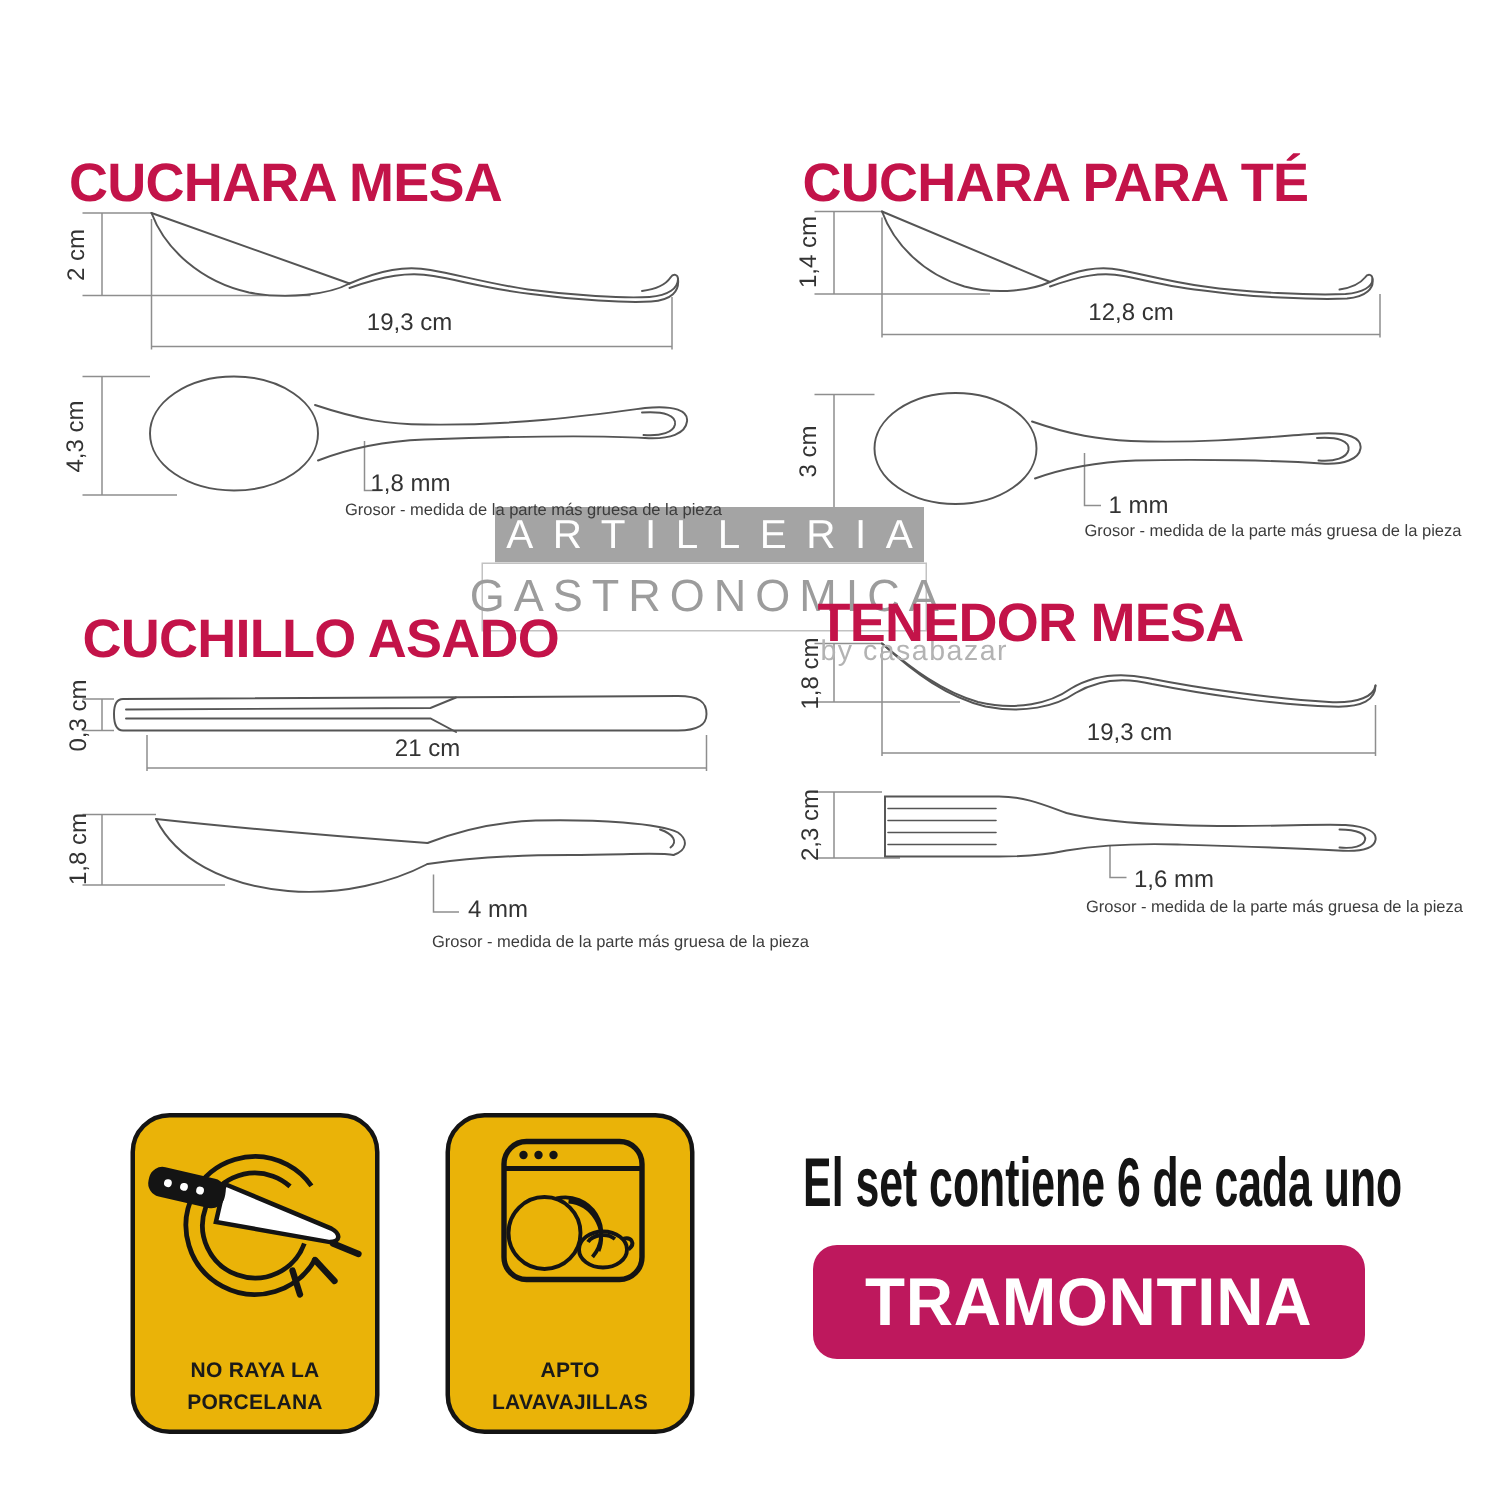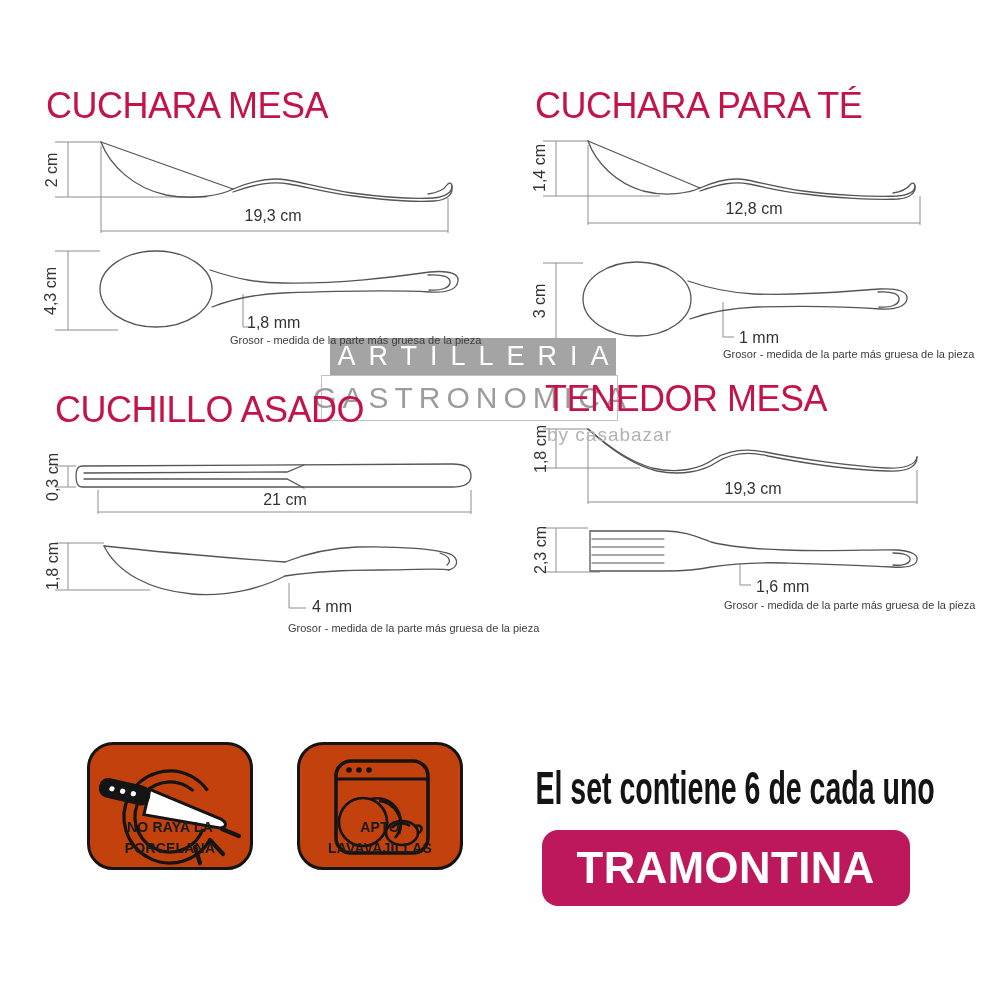--- a/index.html
+++ b/index.html
@@ -3,22 +3,22 @@
 <meta charset="utf-8">
 <style>
   * { margin:0; padding:0; box-sizing:border-box; }
   html,body { background:#fff; }
   .canvas {
     position:relative; width:1000px; height:1000px; background:#ffffff;
     font-family:"Liberation Sans", sans-serif; overflow:hidden;
   }
   svg.draw { position:absolute; left:0; top:0; z-index:1; }
   .title {
-    position:absolute; z-index:8; color:#c31349; font-weight:normal;
-    font-size:36px; letter-spacing:-0.5px; white-space:nowrap; line-height:1;
+    position:absolute; z-index:8; color:#c31349; font-weight:bold;
+    font-size:36px; letter-spacing:-0.5px; white-space:nowrap; line-height:1;margin-top:16px;
   }
   .vlab {
     position:absolute; z-index:6; font-size:16px; color:#333;
     transform:translate(-50%,-50%) rotate(-90deg); white-space:nowrap;
   }
   .hlab {
     position:absolute; z-index:6; font-size:16px; color:#333;
     transform:translate(-50%,-50%); white-space:nowrap;
   }
   .thick { position:absolute; z-index:6; font-size:16px; color:#333; white-space:nowrap; }
@@ -31,22 +31,22 @@
   .wm2 {
     position:absolute; left:321px; top:375px; width:297px; height:46px; z-index:4;
     background:#ffffff; border:1px solid #c2c2c2; display:flex; align-items:center; justify-content:center;
     color:#9c9c9c; font-size:30px; letter-spacing:6px; text-indent:6px; font-weight:400;
   }
   .wmby {
     position:absolute; left:547px; top:424px; z-index:4;
     color:#b3b3b3; font-size:19px; letter-spacing:1px; white-space:nowrap;
   }
   .badge {
-    position:absolute; top:742px; width:166px; height:128px; z-index:5;
-    border:3.5px solid #141414; border-radius:26px; background:#c2410c;
+    position:absolute; top:742px; width:166px; height:214px; z-index:5;
+    border:3.5px solid #141414; border-radius:26px; background:#eab308;
   }
   .badge .btxt {
     position:absolute; left:0; right:0; bottom:9px; text-align:center;
     font-size:14px; font-weight:bold; color:#1a1a1a; line-height:1.45; letter-spacing:0.2px;
   }
   .settext {
     position:absolute; left:538px; top:764px; width:394px; height:48px; z-index:5;
     display:flex; align-items:center; justify-content:center;
   }
   .settext span {

